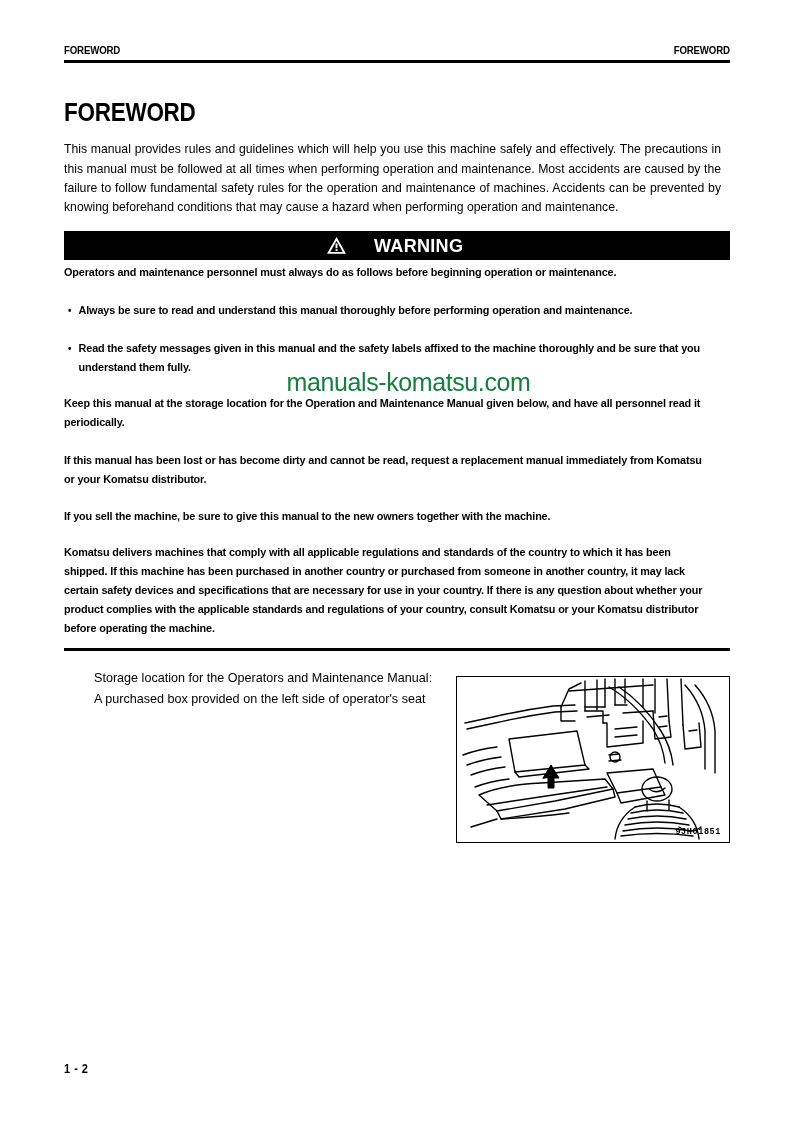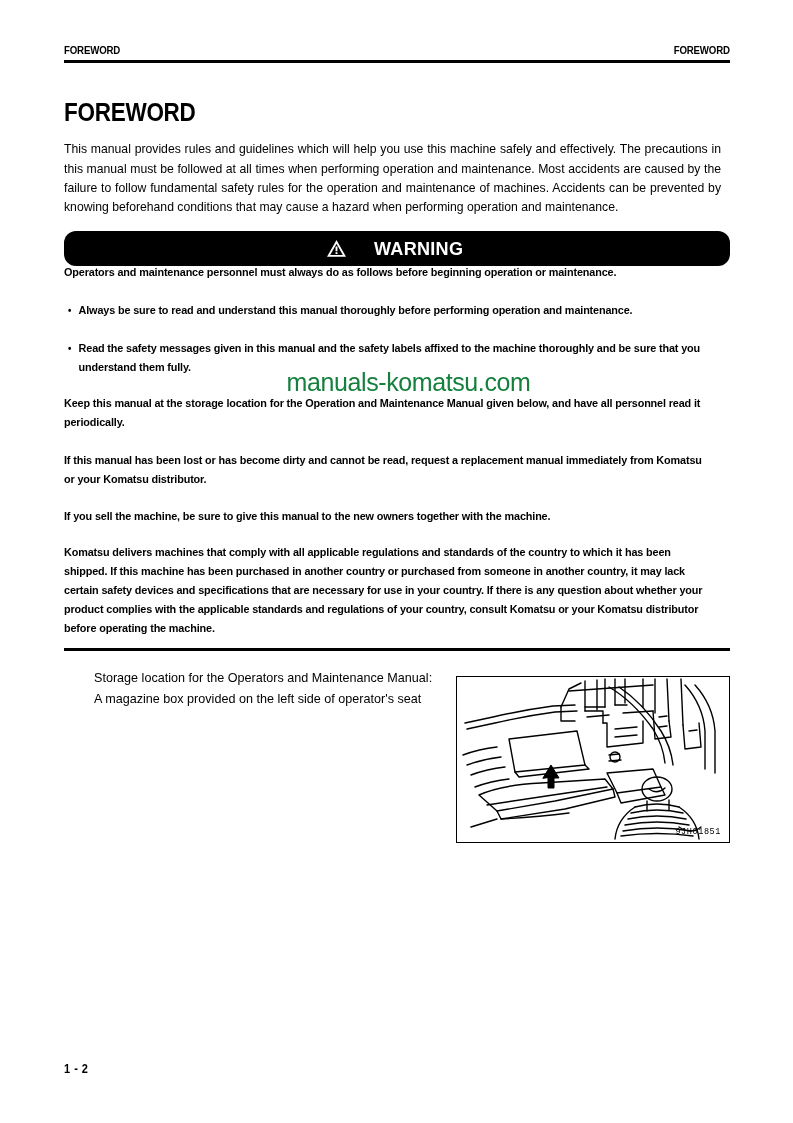--- a/index.html
+++ b/index.html
@@ -78,27 +78,26 @@
     transform: scaleX(0.985);
     transform-origin: left top;
   }
 
   
   .warning-banner {
     position: absolute;
     left: 52px;
     top: 231px;
     width: 666px;
-    height: 35px;
+    height: 29px;
     background: #000000;
     display: flex;
     align-items: center;
     justify-content: center;
     gap: 27px;
-    border-radius: 12px;
   }
   .warning-icon {
     display: block;
     width: 21px;
     height: 19px;
   }
   .warning-label {
     color: #ffffff;
     font-size: 19px;
     font-weight: bold;
@@ -195,21 +194,21 @@
     background: #fff;
     box-sizing: border-box;
     overflow: hidden;
   }
   .figure-box svg { display: block; }
   .figure-code {
     position: absolute;
     right: 8px;
     bottom: 5px;
     font-size: 8.5px;
-    font-weight: normal;
+    font-weight: bold;
     letter-spacing: 0.6px;
     font-family: "Liberation Mono", monospace;
   }
 
   
   .page-number {
     position: absolute;
     left: 52px;
     top: 1062px;
     font-size: 12px;
@@ -259,21 +258,21 @@
 
   <div class="bold-block para-keep">Keep this manual at the storage location for the Operation and Maintenance Manual given below, and have all personnel read it periodically.</div>
   <div class="bold-block para-lost">If this manual has been lost or has become dirty and cannot be read, request a replacement manual immediately from Komatsu or your Komatsu distributor.</div>
   <div class="bold-block para-sell">If you sell the machine, be sure to give this manual to the new owners together with the machine.</div>
   <div class="bold-block para-delivers">Komatsu delivers machines that comply with all applicable regulations and standards of the country to which it has been shipped. If this machine has been purchased in another country or purchased from someone in another country, it may lack certain safety devices and specifications that are necessary for use in your country. If there is any question about whether your product complies with the applicable standards and regulations of your country, consult Komatsu or your Komatsu distributor before operating the machine.</div>
 
   <div class="section-rule"></div>
 
   <div class="storage-caption">
     <div>Storage location for the Operators and Maintenance Manual:</div>
-    <div>A magazine box provided on the left side of operator's seat</div>
+    <div>A purchased box provided on the left side of operator's seat</div>
   </div>
 
   <div class="figure-box">
     <svg width="272" height="165" viewBox="0 0 272 165">
       <g fill="none" stroke="#000" stroke-width="1.4" stroke-linejoin="round" stroke-linecap="round">
 
         <path d="M104 30 L112 12 L124 6"></path>
         <path d="M128 4 L128 34"></path>
         <path d="M140 3 L140 33"></path>
         <path d="M148 2 L148 30"></path>

